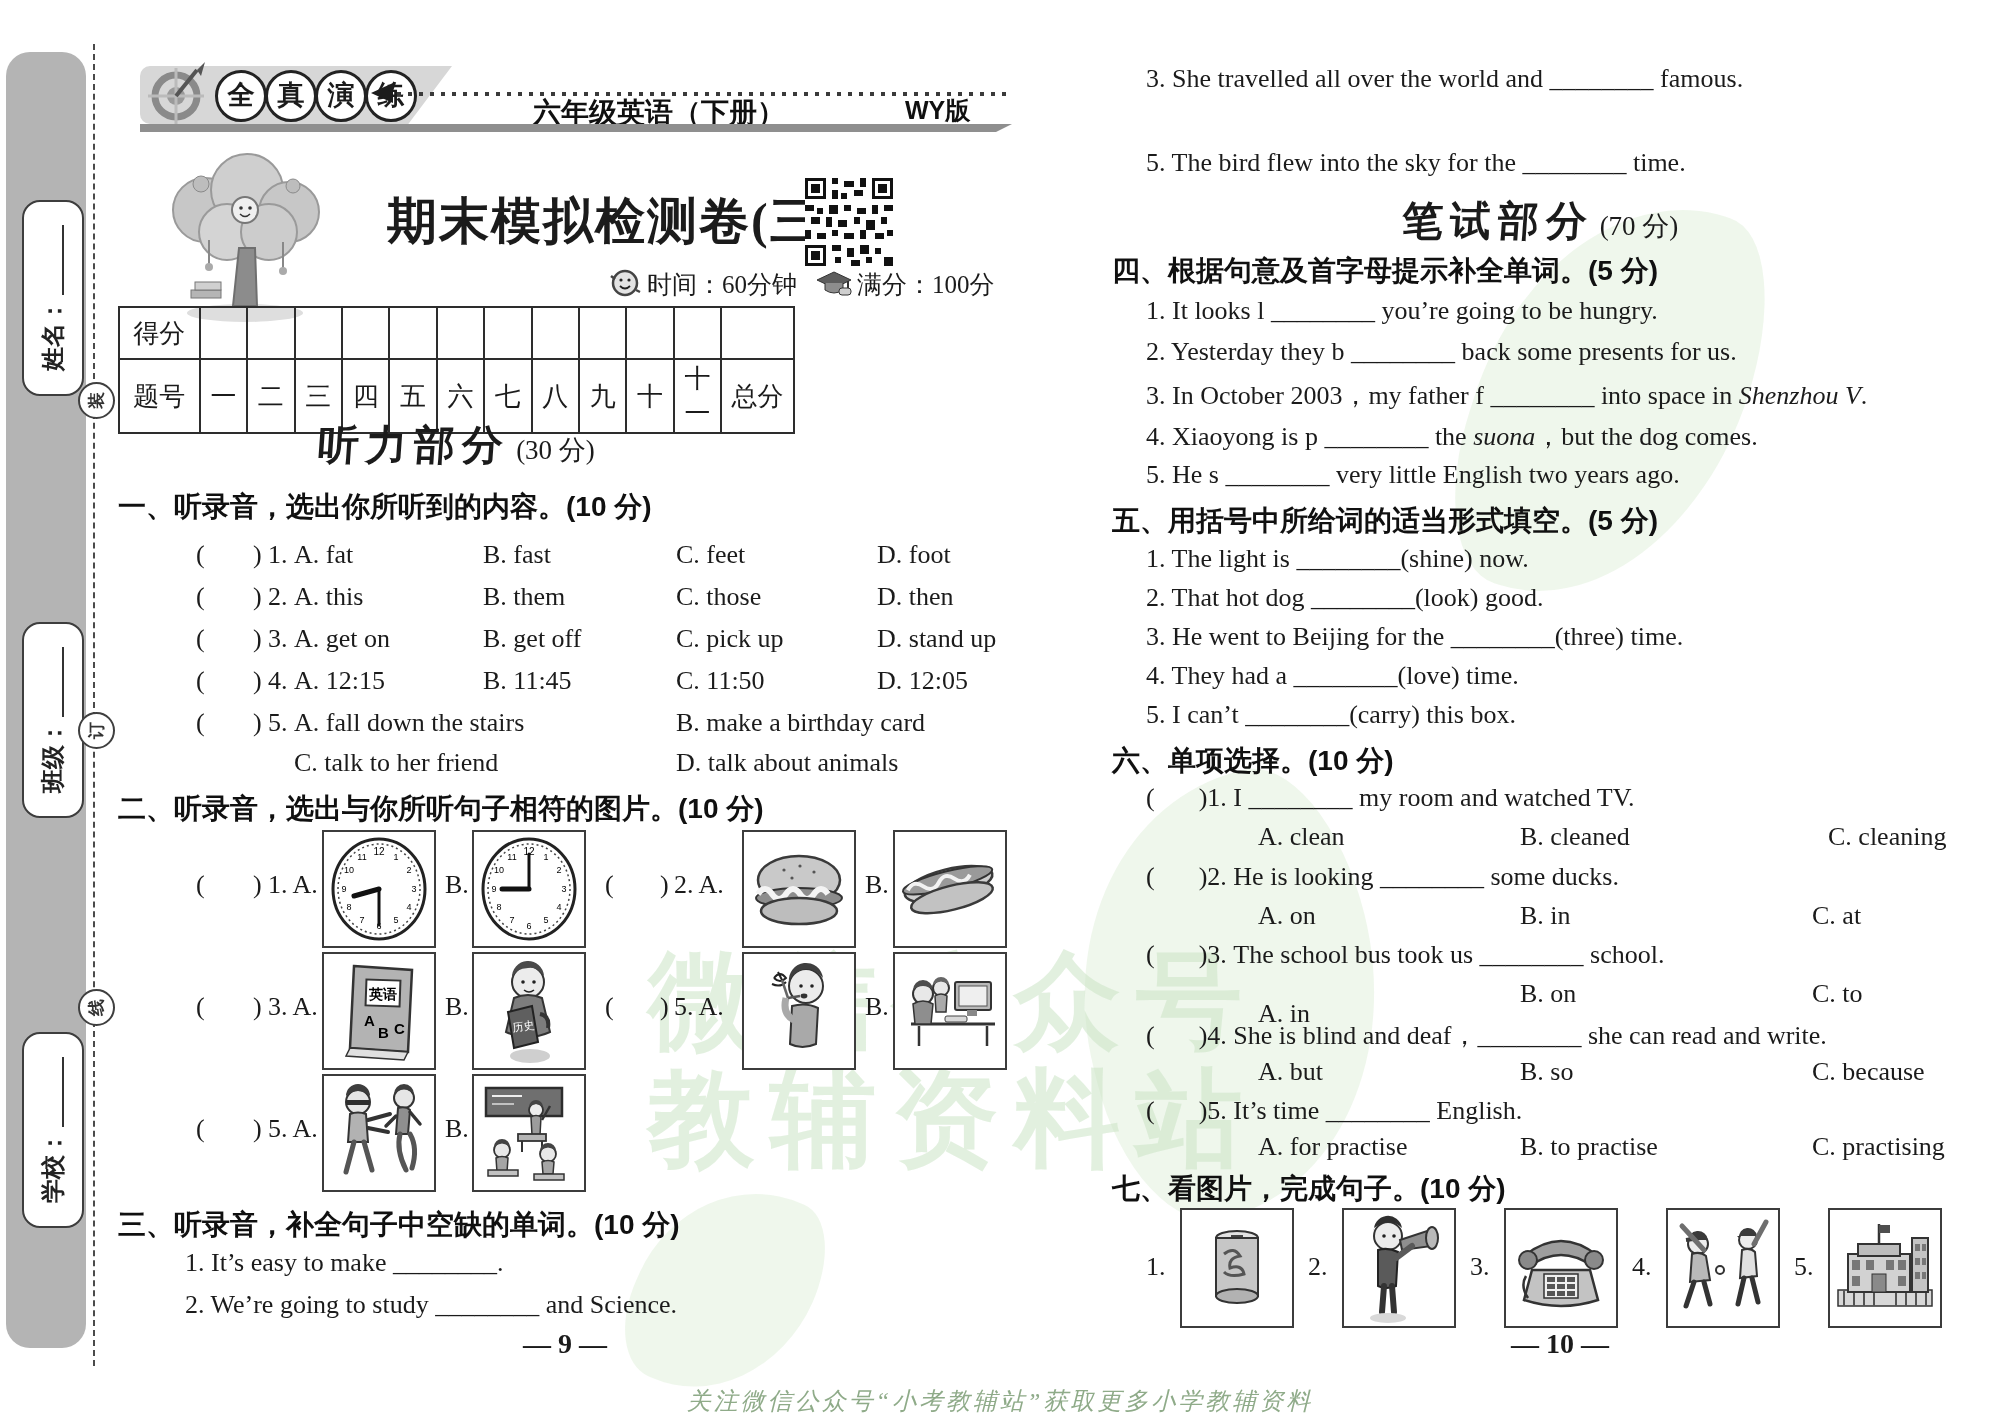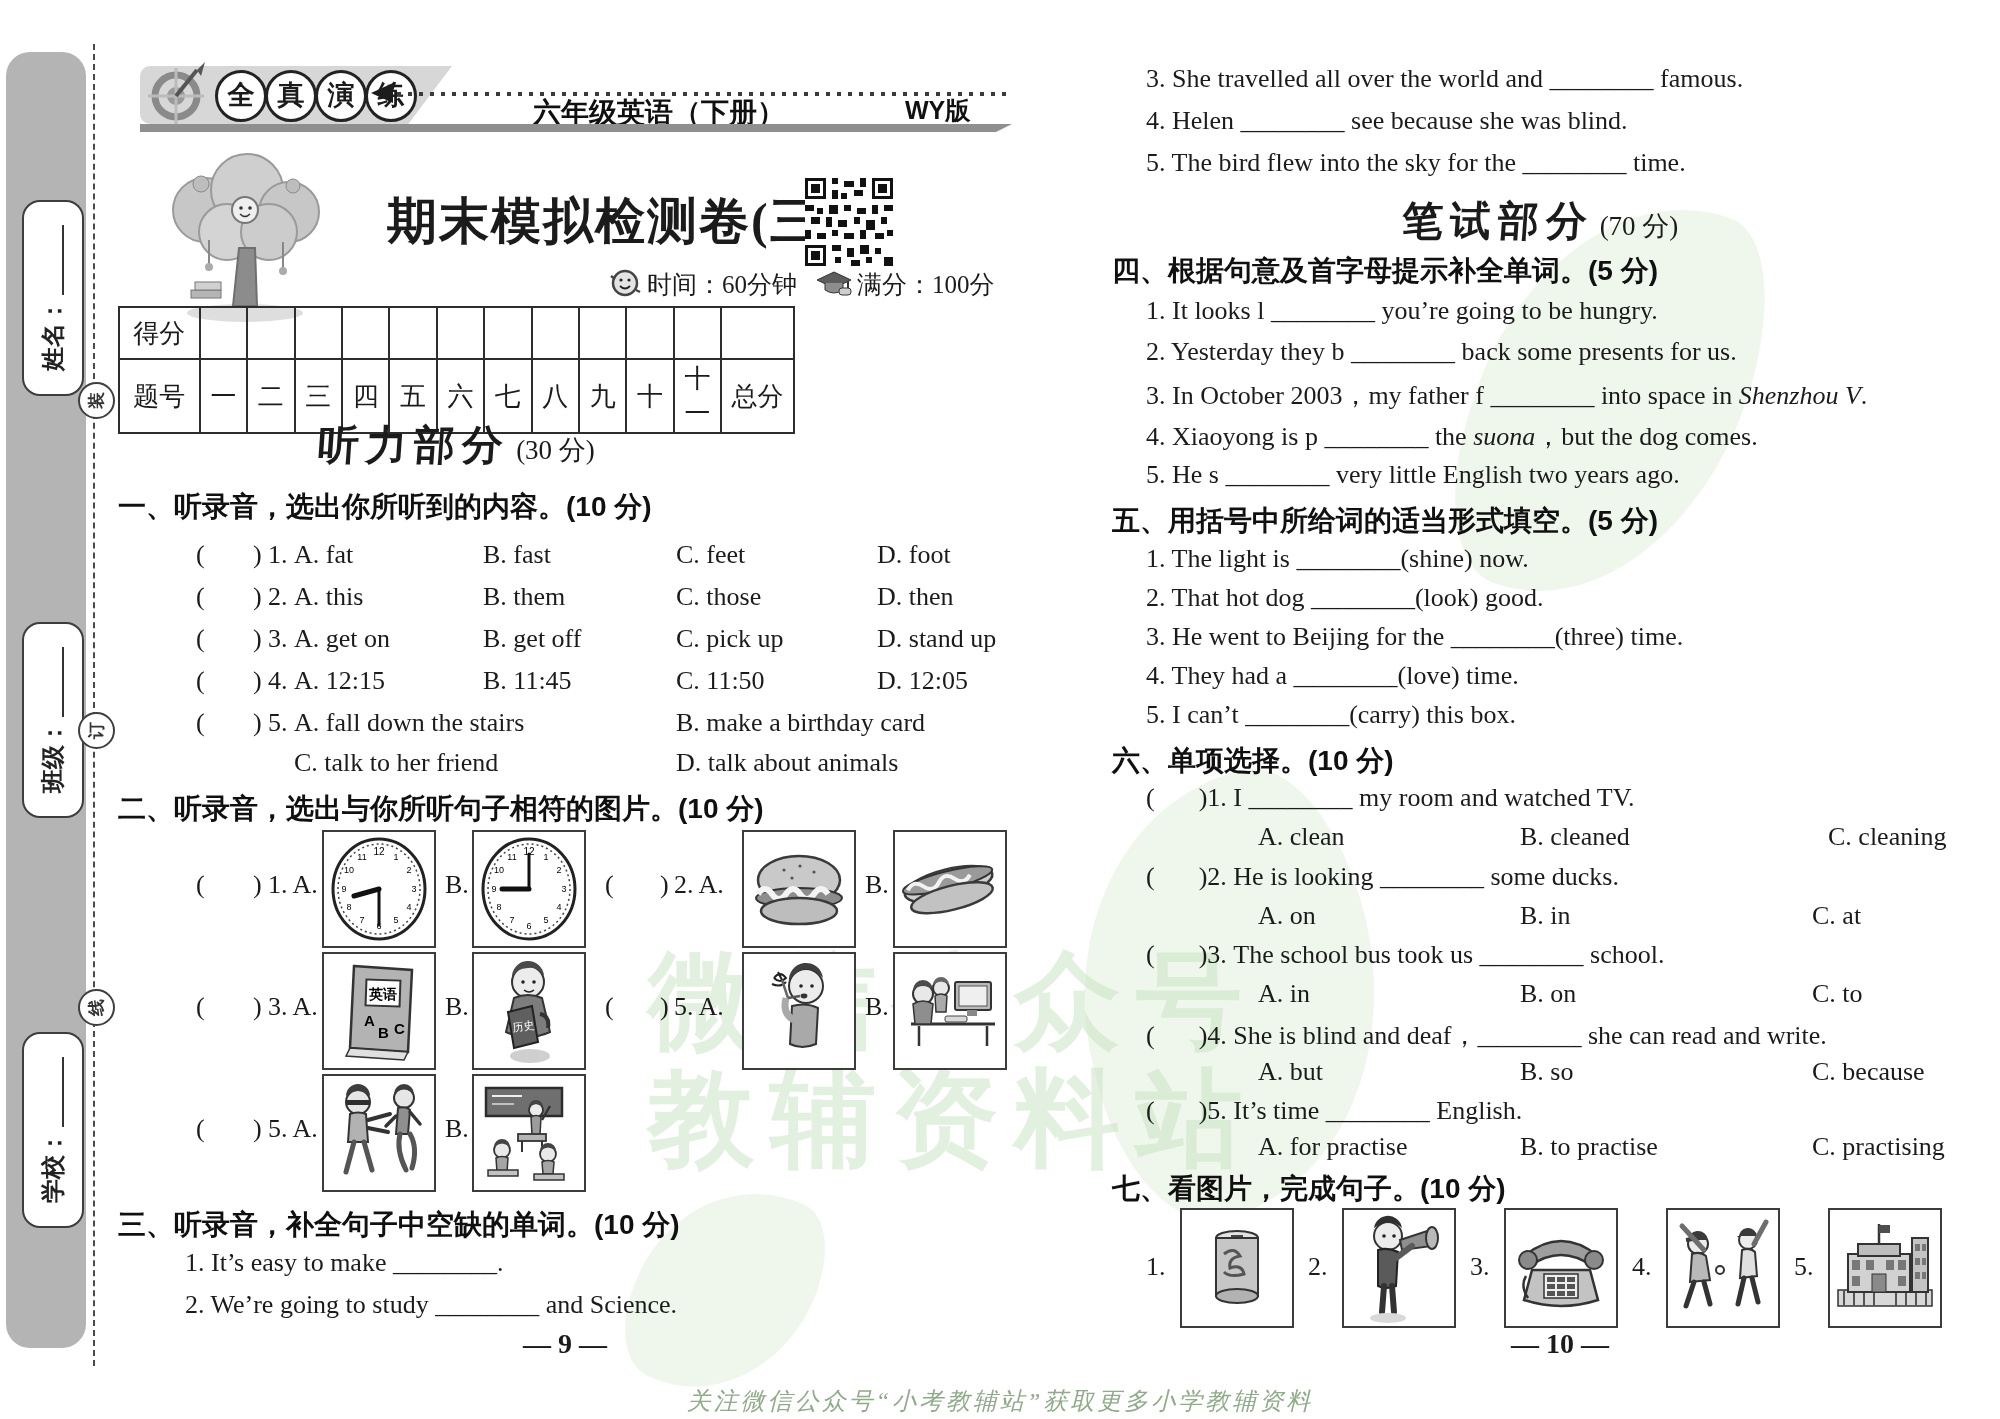--- a/index.html
+++ b/index.html
@@ -495,21 +495,20 @@
     <div class="abs cnh" style="left:3px;top:1206px;">三、听录音，补全句子中空缺的单词。(10 分)</div>
     <div class="abs en" style="left:70px;top:1248px;">1. It’s easy to make ________.</div>
     <div class="abs en" style="left:70px;top:1290px;">2. We’re going to study ________ and Science.</div>
 
     <div class="abs pgnum" style="left:350px;top:1328px;">— 9 —</div>
   </div>
 
   <div class="abs" style="left:1100px;top:0;width:900px;height:1419px;">
 
     <div class="abs en" style="left:46px;top:64px;">3. She travelled all over the world and ________ famous.</div>
-    <div class="abs en" style="left:46px;top:106px;">4. Helen ________ see because she was blind.</div>
     <div class="abs en" style="left:46px;top:148px;">5. The bird flew into the sky for the ________ time.</div>
 
     <div class="abs secTitle" style="left:0;top:194px;width:880px;">
       <span class="big">笔试部分</span><span class="scr">(70 分)</span>
     </div>
 
     <div class="abs cnh" style="left:12px;top:252px;">四、根据句意及首字母提示补全单词。(5 分)</div>
     <div class="abs en" style="left:46px;top:296px;"><span>1. It looks l ________ you’re going to be hungry.</span><span class="it"></span><span></span></div>
     <div class="abs en" style="left:46px;top:337px;"><span>2. Yesterday they b ________ back some presents for us.</span><span class="it"></span><span></span></div>
     <div class="abs en" style="left:46px;top:378px;"><span>3. In October 2003，my father f ________ into space in </span><span class="it">Shenzhou V</span><span>.</span></div>
@@ -540,21 +539,21 @@
     <div class="abs en" style="left:0;top:901px;width:880px;">
       <span class="abs" style="left:158px;">A. on</span>
       <span class="abs" style="left:420px;">B. in</span>
       <span class="abs" style="left:712px;">C. at</span>
     </div>
 
     <div class="abs en" style="left:46px;top:940px;white-space:nowrap;">
       <span>(</span><span style="display:inline-block;width:44px;"></span><span>)</span><span>3.</span>&nbsp;<span>The school bus took us ________ school.</span>
     </div>
     <div class="abs en" style="left:0;top:979px;width:880px;">
-      <span class="abs" style="left:158px;">A. in</span>
+      <span class="abs" style="left:158px;margin-top:20px;">A. in</span>
       <span class="abs" style="left:420px;">B. on</span>
       <span class="abs" style="left:712px;">C. to</span>
     </div>
 
     <div class="abs en" style="left:46px;top:1018px;white-space:nowrap;">
       <span>(</span><span style="display:inline-block;width:44px;"></span><span>)</span><span>4.</span>&nbsp;<span>She is blind and deaf，________ she can read and write.</span>
     </div>
     <div class="abs en" style="left:0;top:1057px;width:880px;">
       <span class="abs" style="left:158px;">A. but</span>
       <span class="abs" style="left:420px;">B. so</span>

